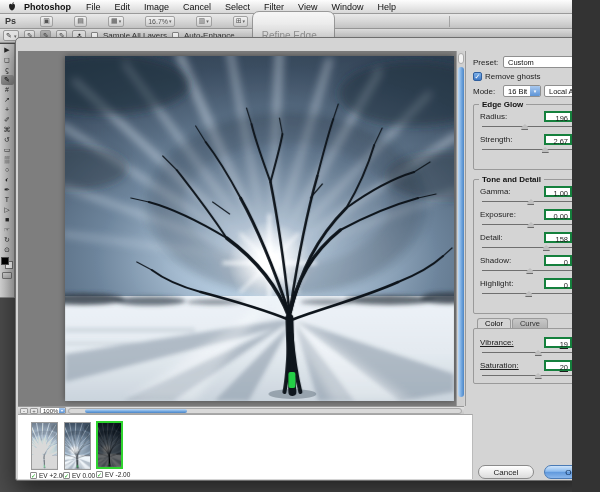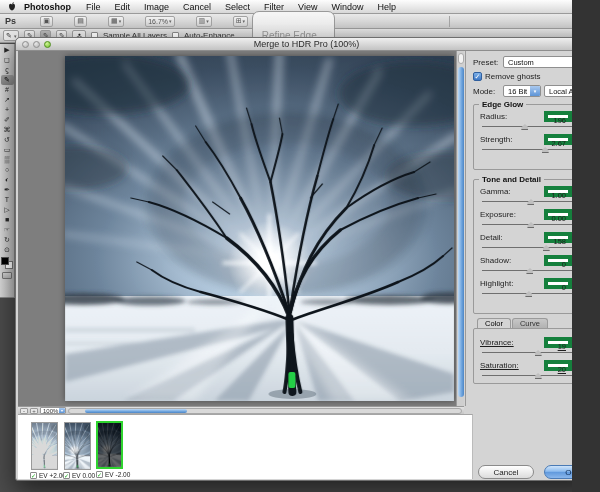--- a/index.html
+++ b/index.html
@@ -110,21 +110,21 @@
   .side-ic.auto{margin-left:auto;}
   .cb-on{width:9px;height:9px;flex:none;border-radius:2px;border:1px solid #2f5f9e;
     background:linear-gradient(#7fb2ea,#3b76c4);color:#fff;font-size:7px;line-height:8px;text-align:center;}
 
   .grp{position:relative;border:1px solid #9a9a9a;border-radius:2px;margin:7px 0 9px;padding:4px 6px 13px;}
   .grp-title{position:absolute;top:-5px;left:5px;background:#d4d4d4;padding:0 3px;
     font-size:8px;font-weight:bold;color:#111;}
   .srow{margin:1px 0 3px;}
   .srow-top{display:flex;align-items:center;height:12px;}
   .slabel{flex:1;font-size:8px;}
-  .sval{width:28px;height:11px;flex:none;background:#fff;border:4px solid #15803d;
+  .sval{width:28px;height:11px;flex:none;background:#fff;border:2px solid #15803d;
     font-size:7.5px;text-align:right;padding:1px 2px 0 0;}
   .sunit{width:13px;flex:none;text-align:right;font-size:7.5px;}
   .strack{position:relative;height:7px;margin:1px 2px 0;}
   .strack::before{content:'';position:absolute;left:0;right:0;top:3px;height:1px;background:#6f6f6f;}
   .sthumb{position:absolute;top:1px;width:7px;height:6px;margin-left:-3px;background:#bfbfbf;
     clip-path:polygon(50% 0,100% 55%,100% 100%,0 100%,0 55%);
     border-bottom:1px solid #6a6a6a;}
 
   .tabbox{position:relative;border:1px solid #9a9a9a;border-radius:2px;margin-top:14px;padding:6px 6px 1px;text-decoration:underline;}
   .tabs{position:absolute;top:-11px;left:3px;display:flex;gap:1px;}
@@ -275,28 +275,20 @@
         <span class="tool-glyph" data-name="zoom-tool-icon">⊙</span>
       </div>
       <div class="swatches" data-name="color-swatches">
         <span class="swatch-bg" data-name="background-color-swatch"></span>
         <span class="swatch-fg" data-name="foreground-color-swatch"></span>
       </div>
       <div class="mask-btn" data-name="quick-mask-icon"></div>
     </div>
 
   <div class="dialog" data-name="merge-to-hdr-dialog">
-    <div class="titlebar" data-name="dialog-titlebar">
-      <span class="tl" data-name="traffic-lights">
-        <span class="gray" data-name="close-window-icon"></span>
-        <span class="gray" data-name="minimize-window-icon"></span>
-        <span class="green" data-name="zoom-window-icon"></span>
-      </span>
-      <span data-name="dialog-title">Merge to HDR Pro (100%)</span>
-    </div>
 
     <div class="canvas" data-name="preview-canvas">
       <div class="photo" data-name="hdr-photo">
         <svg viewBox="0 0 390 345" preserveAspectRatio="none">
           <defs>
             <radialGradient id="sky" cx="0.52" cy="0.82" r="1.05">
               <stop offset="0" stop-color="#eef4fa"></stop>
               <stop offset="0.14" stop-color="#b9cddf"></stop>
               <stop offset="0.42" stop-color="#6f8499"></stop>
               <stop offset="0.74" stop-color="#3f4f61"></stop>

